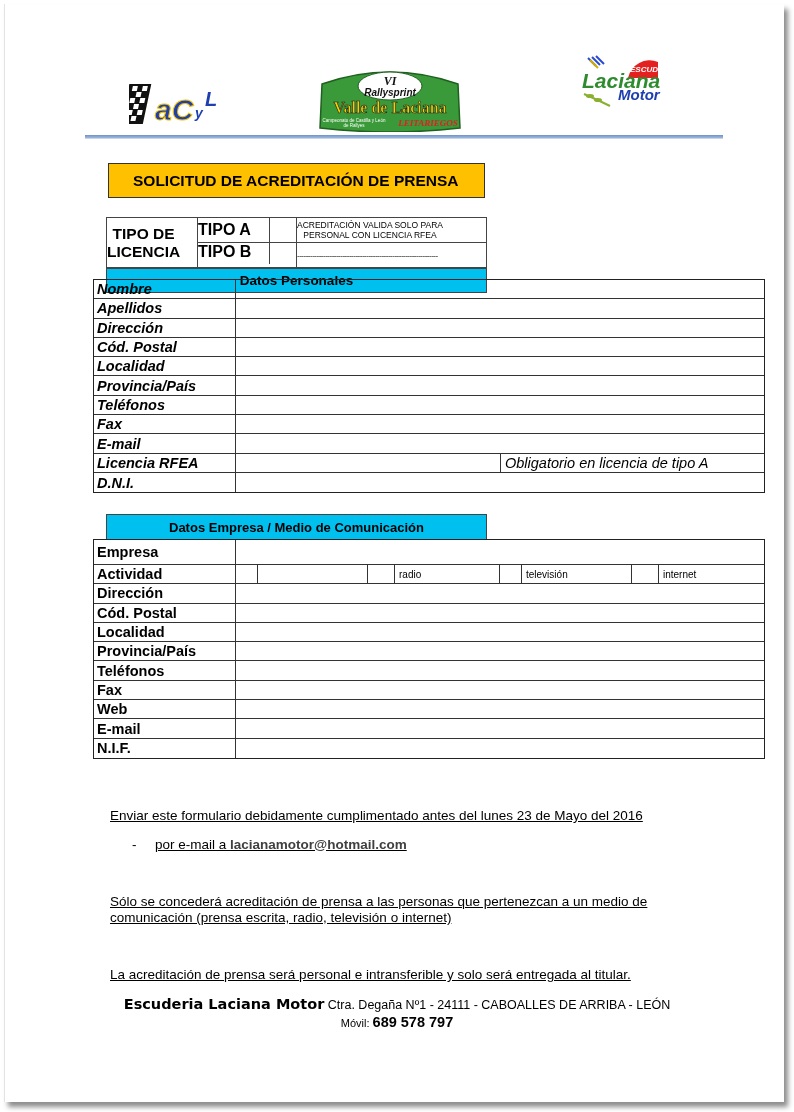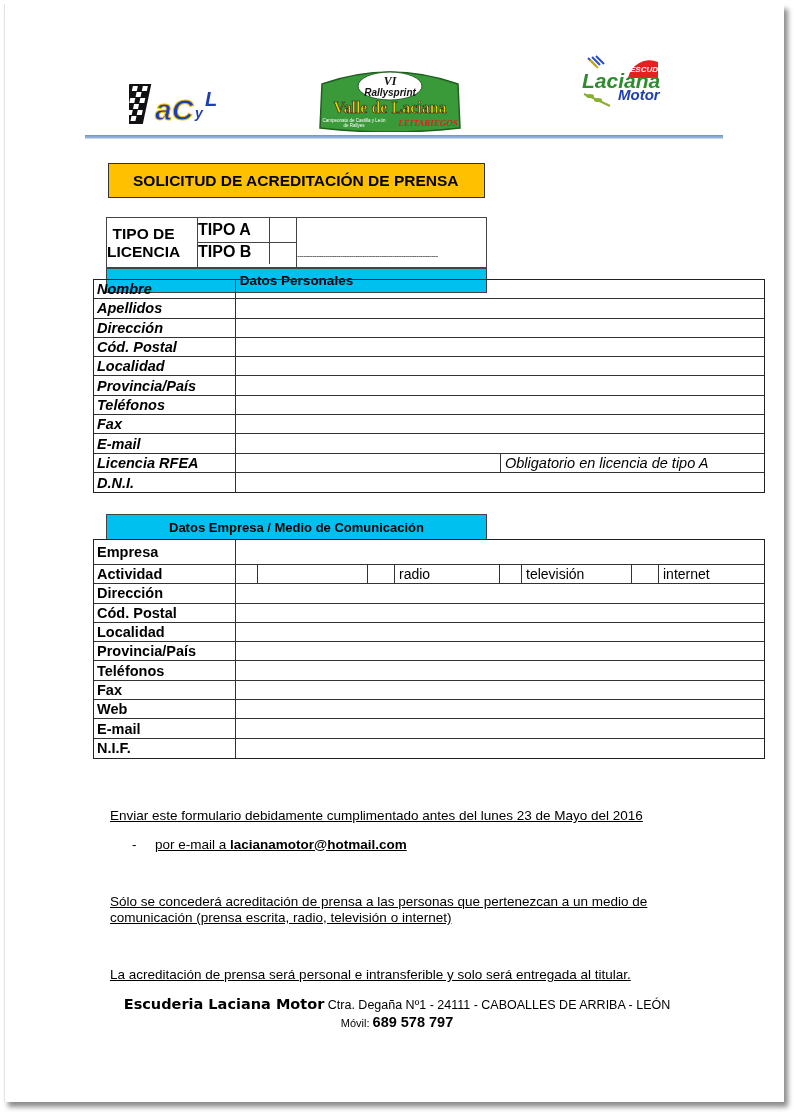--- a/index.html
+++ b/index.html
@@ -52,31 +52,31 @@
   .form-personal { top: 279px; font-style: italic; }
   .form-empresa { top: 539px; }
   .row { display: flex; border-bottom: 1.5px solid #333; height: 19.3px; }
   .row:last-child { border-bottom: none; }
   .row .lbl { width: 142px; border-right: 1.5px solid #333; font-weight: bold; font-size: 14.5px;
     padding-left: 3px; display: flex; align-items: center; white-space: nowrap; }
   .row .val { flex: 1; display: flex; }
   .row.tall { height: 25px; }
   .row.tall .lbl { align-items: center; }
   .val .sub { border-right: 1.5px solid #333; height: 100%; display: flex; align-items: center;
-    font-size: 14px; padding-left: 4px; }
+    font-size: 10px; padding-left: 4px; }
   .val .sub:last-child { border-right: none; }
   .val .note { font-weight: normal; font-size: 14.5px; border-left: 1.5px solid #333;
     padding-left: 4px; width: 264px; display: flex; align-items: center; margin-left: auto; text-align: right; }
 
   
   .body-text { position: absolute; left: 98px; top: 796px; width: 620px; font-size: 13.5px; line-height: 16.5px; }
   .body-text p { margin: 12px; text-decoration: underline; }
   .bullet { padding-left: 22px; }
   .bullet .dash { display: inline-block; width: 23px; }
-  .email { color: #000000; font-weight: bold; }
+  .email { color: #404040; font-weight: bold; }
   .gap { height: 16.5px; }
 
   .footer { position: absolute; left: 0; top: 996px; width: 794px; text-align: center; font-size: 12.5px; line-height: 17px; }
   .footer .org { font-weight: bold; font-size: 14.5px; font-family: "DejaVu Sans", sans-serif; }
   .footer .phone { font-weight: bold; font-size: 14.5px; }
   .footer .mlabel { font-size: 11px; }
 </style>
 </head>
 <body>
 
@@ -129,20 +129,23 @@
 <div class="title-box">SOLICITUD DE ACREDITACIÓN DE PRENSA</div>
 
 <div class="tipo">
   <div class="cell lic">
     <span><span>TIPO DE</span><br><span>LICENCIA</span></span>
   </div>
   <div class="cell ta">TIPO A</div>
   <div class="cell tb">TIPO B</div>
   <div class="cell cka"></div>
   <div class="cell ckb"></div>
+  <div class="cell na">
+    <span><span>ACREDITACIÓN VALIDA SOLO PARA</span><br><span>PERSONAL CON LICENCIA RFEA</span></span>
+  </div>
   <div class="cell nb">-----------------------------------------------------------------</div>
 </div>
 
 <div class="section-head sh-personal">Datos Personales</div>
 
 <div class="form form-personal">
   <div class="row">
       <div class="lbl">Nombre</div>
       <div class="val"></div>
     </div>

